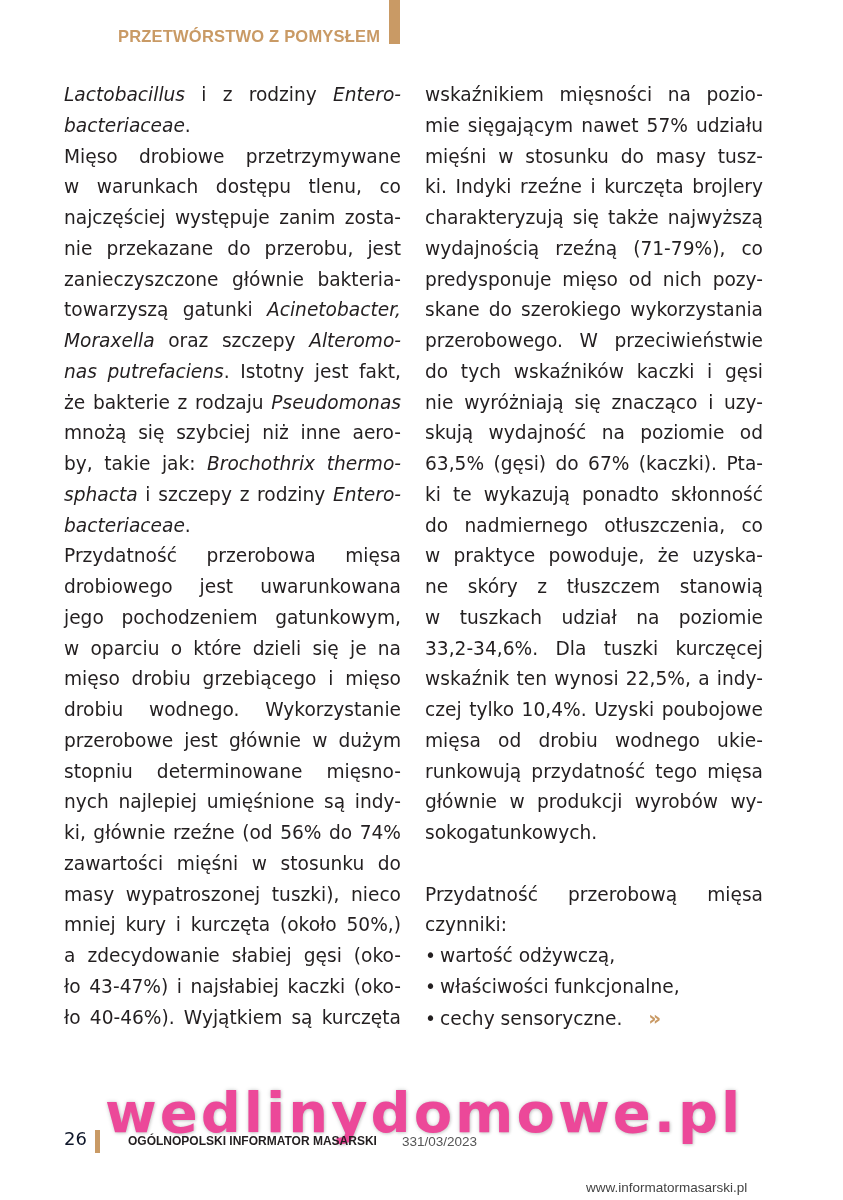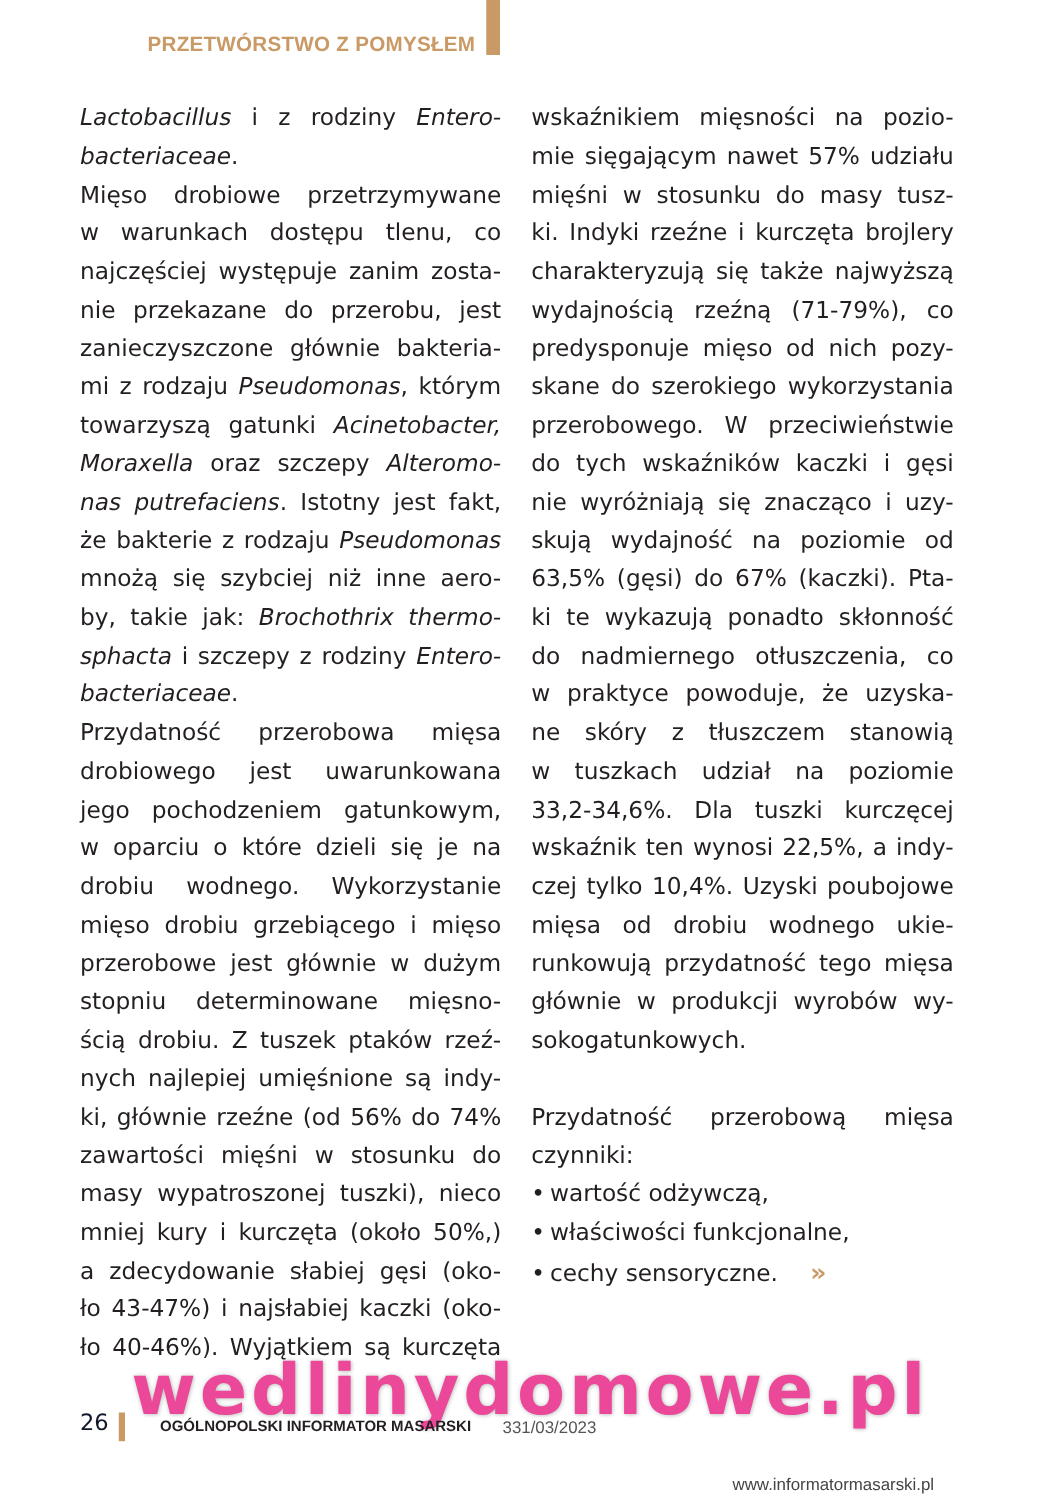--- a/index.html
+++ b/index.html
@@ -34,38 +34,36 @@
 <div class="hdr-bar"></div>
 
 <div class="col col-left" id="col-left">
     <span class="line"><i>Lactobacillus</i><span> i z rodziny </span><i>Entero-</i></span>
     <span class="line last"><i>bacteriaceae</i><span>.</span></span>
     <span class="line"><span>Mięso drobiowe przetrzymywane</span></span>
     <span class="line"><span>w warunkach dostępu tlenu, co</span></span>
     <span class="line"><span>najczęściej występuje zanim zosta-</span></span>
     <span class="line"><span>nie przekazane do przerobu, jest</span></span>
     <span class="line"><span>zanieczyszczone głównie bakteria-</span></span>
-    <span class="line"><span>mi z rodzaju </span><i>Pseudomonas</i><span>, którym</span></span>
     <span class="line"><span>towarzyszą gatunki </span><i>Acinetobacter,</i></span>
     <span class="line"><i>Moraxella</i><span> oraz szczepy </span><i>Alteromo-</i></span>
     <span class="line"><i>nas putrefaciens</i><span>. Istotny jest fakt,</span></span>
     <span class="line"><span>że bakterie z rodzaju </span><i>Pseudomonas</i></span>
     <span class="line"><span>mnożą się szybciej niż inne aero-</span></span>
     <span class="line"><span>by, takie jak: </span><i>Brochothrix thermo-</i></span>
     <span class="line"><i>sphacta</i><span> i szczepy z rodziny </span><i>Entero-</i></span>
     <span class="line last"><i>bacteriaceae</i><span>.</span></span>
     <span class="line"><span>Przydatność przerobowa mięsa</span></span>
     <span class="line"><span>drobiowego jest uwarunkowana</span></span>
     <span class="line"><span>jego pochodzeniem gatunkowym,</span></span>
     <span class="line"><span>w oparciu o które dzieli się je na</span></span>
+    <span class="line"><span>mięso drobiu grzebiącego i mięso</span></span>
     <span class="line"><span>drobiu wodnego. Wykorzystanie</span></span>
-    <span class="line"><span>mięso drobiu grzebiącego i mięso</span></span>
     <span class="line"><span>przerobowe jest głównie w dużym</span></span>
     <span class="line"><span>stopniu determinowane mięsno-</span></span>
-    <span class="line"><span>ścią drobiu. Z tuszek ptaków rzeź-</span></span>
     <span class="line"><span>nych najlepiej umięśnione są indy-</span></span>
     <span class="line"><span>ki, głównie rzeźne (od 56% do 74%</span></span>
     <span class="line"><span>zawartości mięśni w stosunku do</span></span>
     <span class="line"><span>masy wypatroszonej tuszki), nieco</span></span>
     <span class="line"><span>mniej kury i kurczęta (około 50%,)</span></span>
     <span class="line"><span>a zdecydowanie słabiej gęsi (oko-</span></span>
     <span class="line"><span>ło 43-47%) i najsłabiej kaczki (oko-</span></span>
     <span class="line"><span>ło 40-46%). Wyjątkiem są kurczęta</span></span>
   </div>
 <div class="col col-right" id="col-right">

